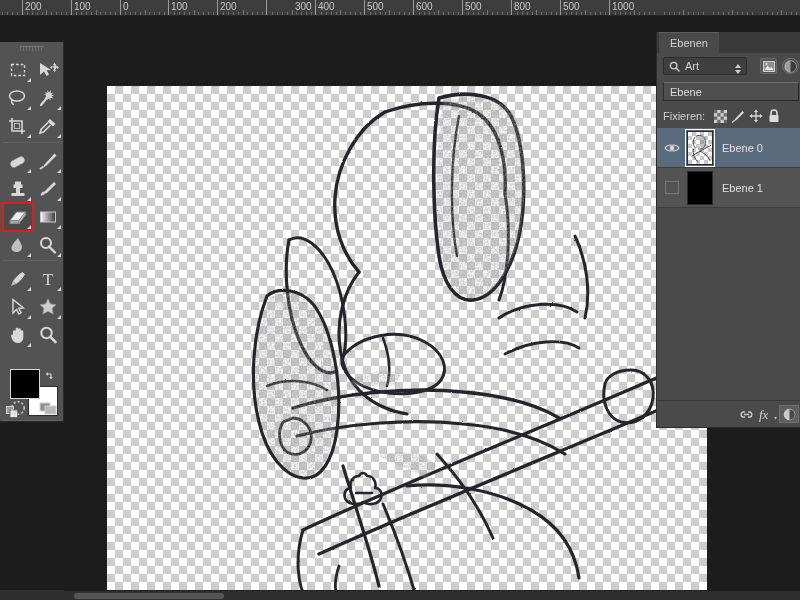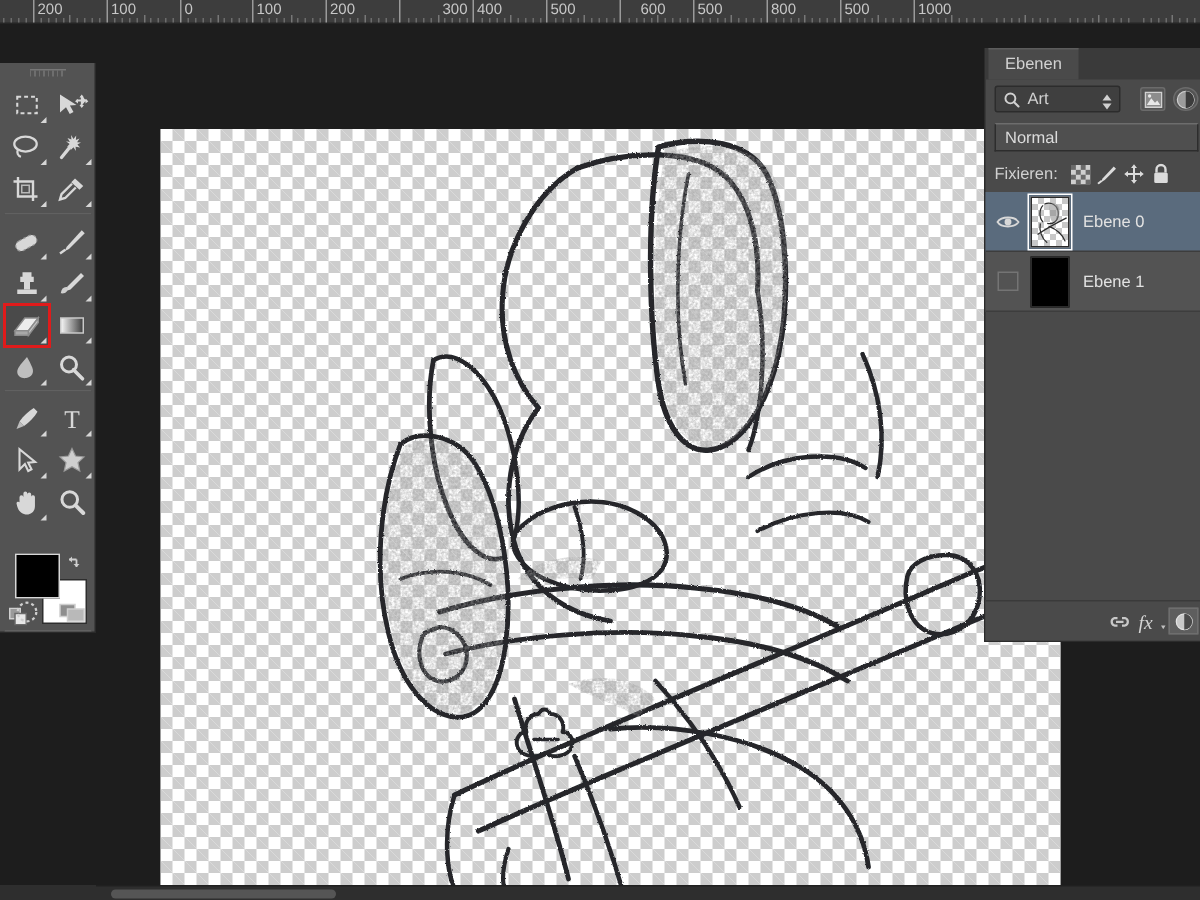--- a/index.html
+++ b/index.html
@@ -247,21 +247,21 @@
       <div class="ruler-label" style="left: 168px;">100</div>
       <div class="ruler-tick ruler-major" style="left: 217px;"></div>
       <div class="ruler-label" style="left: 217px;">200</div>
       <div class="ruler-tick ruler-major" style="left: 266px;"></div>
       <div class="ruler-label" style="left: 266px; margin-left: 26px;">300</div>
       <div class="ruler-tick ruler-major" style="left: 315px;"></div>
       <div class="ruler-label" style="left: 315px;">400</div>
       <div class="ruler-tick ruler-major" style="left: 364px;"></div>
       <div class="ruler-label" style="left: 364px;">500</div>
       <div class="ruler-tick ruler-major" style="left: 413px;"></div>
-      <div class="ruler-label" style="left: 413px; margin-left: 11px;">600</div>
+      <div class="ruler-label" style="left: 413px;">600</div>
       <div class="ruler-tick ruler-major" style="left: 462px;"></div>
       <div class="ruler-label" style="left: 462px;">500</div>
       <div class="ruler-tick ruler-major" style="left: 511px;"></div>
       <div class="ruler-label" style="left: 511px;">800</div>
       <div class="ruler-tick ruler-major" style="left: 560px;"></div>
       <div class="ruler-label" style="left: 560px;">500</div>
       <div class="ruler-tick ruler-major" style="left: 609px;"></div>
       <div class="ruler-label" style="left: 609px;">1000</div>
       <div class="ruler-tick ruler-minor" style="left: 2px;"></div>
       <div class="ruler-tick ruler-minor" style="left: 7px;"></div>
@@ -712,21 +712,21 @@
       </div>
 
       <div id="panel-tabbar">
         <div id="panel-tab">
           <span>Ebenen</span>
         </div>
       </div>
 
       <div id="blend-row">
         <div id="blend-select">
-          <span>Normal</span>
+          <span>Ebene</span>
         </div>
       </div>
 
       <div id="lock-row">
         <span class="lock-label">Fixieren:</span>
         <span class="lock-icon">
           <svg width="13" height="13" viewBox="0 0 12 12">
             <rect width="12" height="12" fill="#cfcfcf"></rect>
             <rect x="0" y="0" width="3" height="3" fill="#6a6a6a"></rect>
               <rect x="6" y="0" width="3" height="3" fill="#6a6a6a"></rect>

